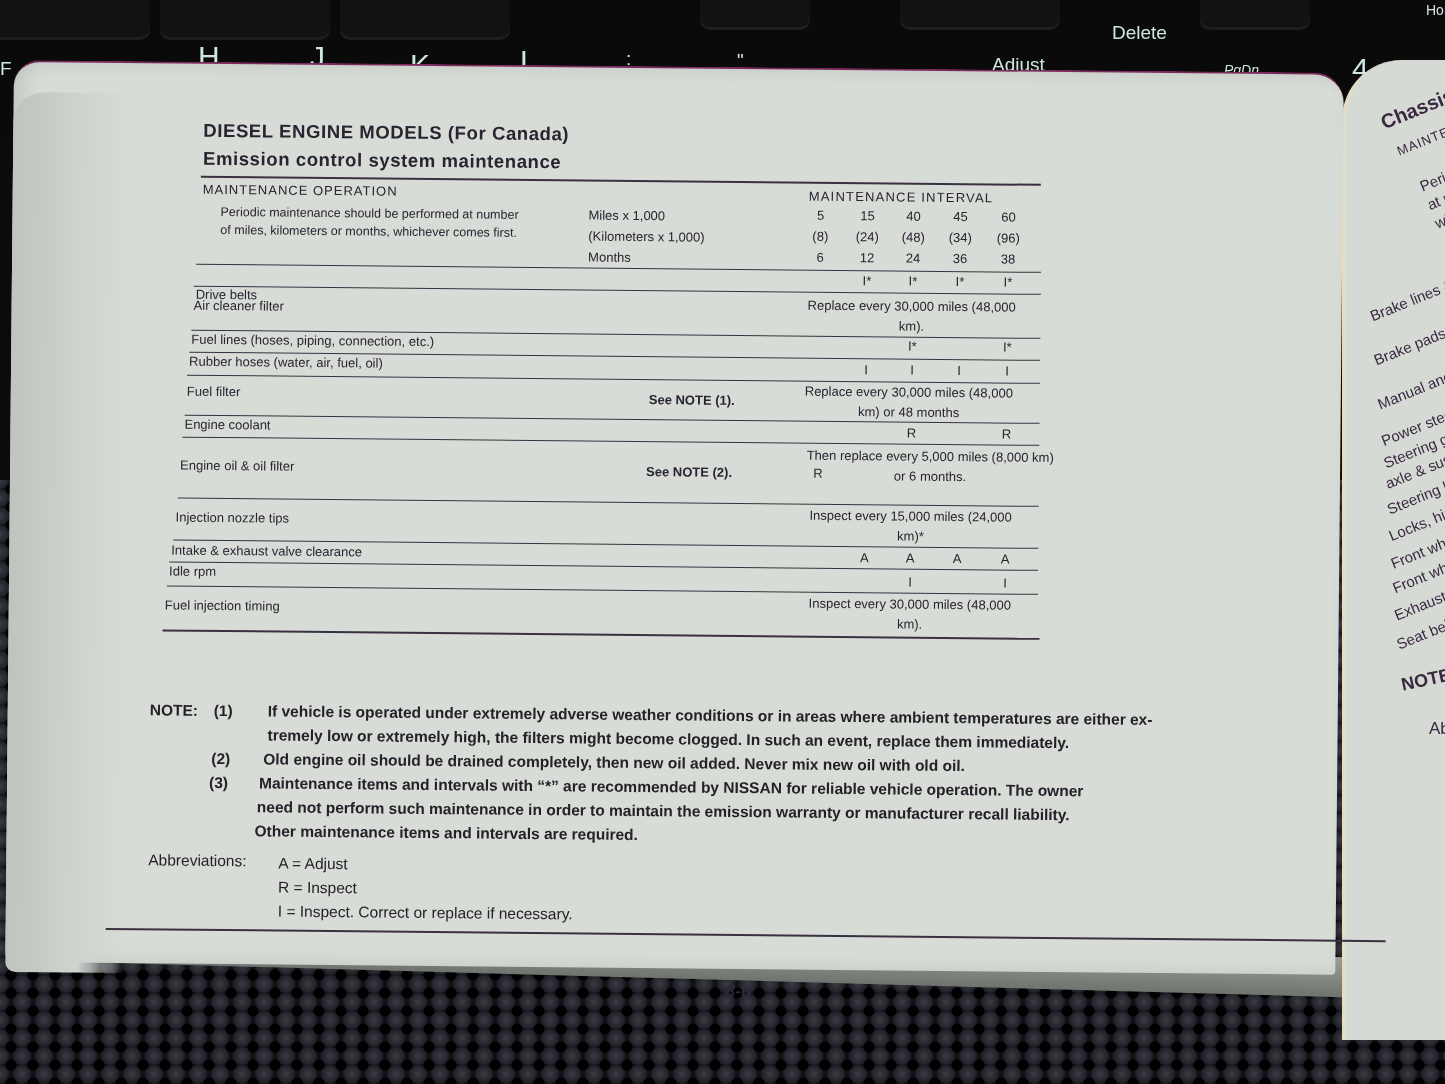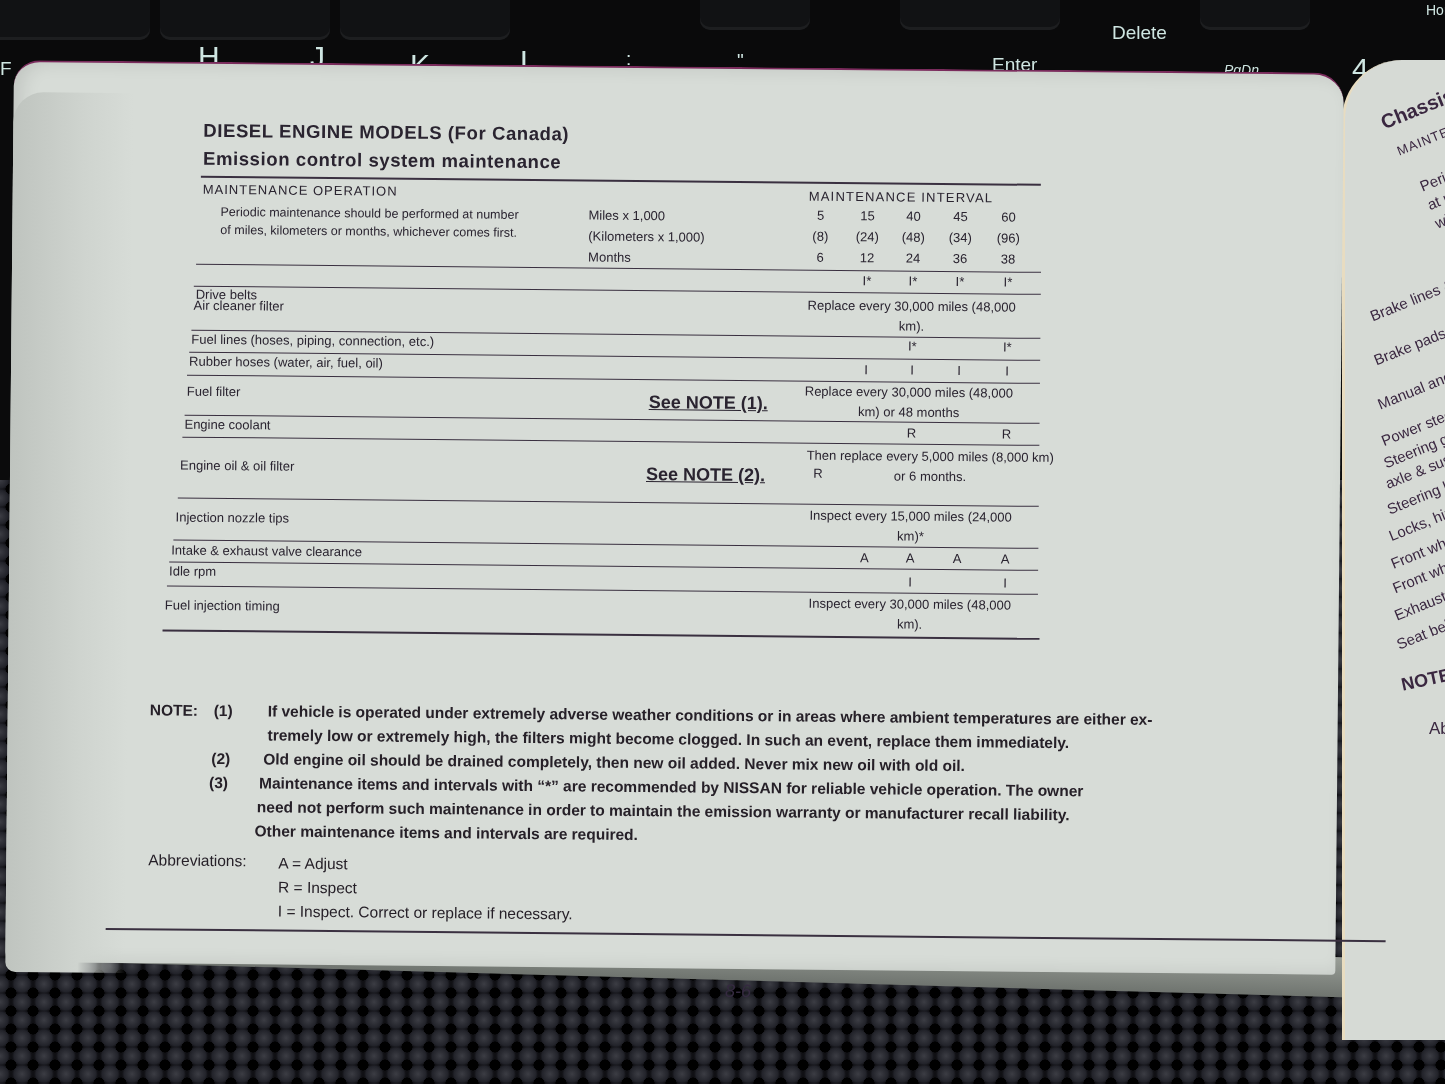--- a/index.html
+++ b/index.html
@@ -62,21 +62,21 @@
   .title1 { position: absolute; left: 60px; top: 6px; font-size: 18.5px; font-weight: bold; letter-spacing: 0.6px; }
   .title2 { position: absolute; left: 60px; top: 34px; font-size: 18.5px; font-weight: bold; letter-spacing: 0.6px; }
   .hline { position: absolute; height: 0; border-top: 1.5px solid #3a3040; }
   .hline.thick { border-top-width: 2.5px; }
   .op-head { position: absolute; left: 60px; top: 68px; font-size: 13px; letter-spacing: 1px; }
   .op-desc { position: absolute; left: 78px; top: 89px; font-size: 12.5px; line-height: 18px; width: 300px; }
   .unit-label { position: absolute; left: 446px; font-size: 13px; }
   .interval-head { position: absolute; left: 666px; top: 69px; font-size: 13px; letter-spacing: 1.2px; }
   .col { position: absolute; width: 50px; text-align: center; font-size: 13px; }
   .row-label { position: absolute; font-size: 13px; }
-  .see-note { position: absolute; font-size: 18px; font-weight: bold; text-decoration: underline; }
+  .see-note { position: absolute; font-size: 13px; font-weight: bold; }
   .span-text { position: absolute; font-size: 13px; text-align: center; width: 230px; line-height: 20px; }
   .notes { position: absolute; left: 12px; top: 585px; width: 1090px; font-size: 15.5px; font-weight: bold; line-height: 24px; color: #262028; }
   .note-row { position: relative; height: 24px; }
   .note-tag { position: absolute; left: 0; }
   .note-num { position: absolute; left: 64px; }
   .note-text { position: absolute; left: 118px; white-space: nowrap; }
   .abbr { position: absolute; left: 12px; top: 735px; font-size: 15.5px; line-height: 24px; color: #262028; }
   .abbr-item { position: absolute; left: 130px; white-space: nowrap; }
   .page-num { position: absolute; left: 590px; top: 862px; font-size: 18px; font-style: italic; color: #352a40; }
 </style>
@@ -92,21 +92,21 @@
   <div class="key-cap" style="left:1200px;top:-20px;width:110px;height:50px;"></div>
   <span class="key-label key-mid" style="left:0;top:58px;">F</span>
   <span class="key-label key-big" style="left:90px;top:54px;">G</span>
   <span class="key-label key-big" style="left:198px;top:40px;">H</span>
   <span class="key-label key-big" style="left:310px;top:40px;">J</span>
   <span class="key-label key-big" style="left:410px;top:48px;">K</span>
   <span class="key-label key-big" style="left:520px;top:44px;">L</span>
   <span class="key-label key-mid" style="left:626px;top:48px;">:</span>
   <span class="key-label key-mid" style="left:737px;top:50px;">"</span>
   <span class="key-label key-big" style="left:30px;top:152px;">V</span>
-  <span class="key-label key-mid" style="left:992px;top:54px;">Enter</span>
+  <span class="key-label key-mid" style="left:992px;top:54px;">Adjust</span>
   <span class="key-label key-mid" style="left:1112px;top:22px;">Delete</span>
   <span class="key-label key-small" style="left:1224px;top:62px;font-style:italic;">PgDn</span>
   <span class="key-label key-small" style="left:1426px;top:2px;">Home</span>
   <span class="key-label key-big" style="left:1352px;top:52px;">4</span>
 </div>
 
 <div class="mesh"></div>
 
 <div class="page-stack"></div>
 

